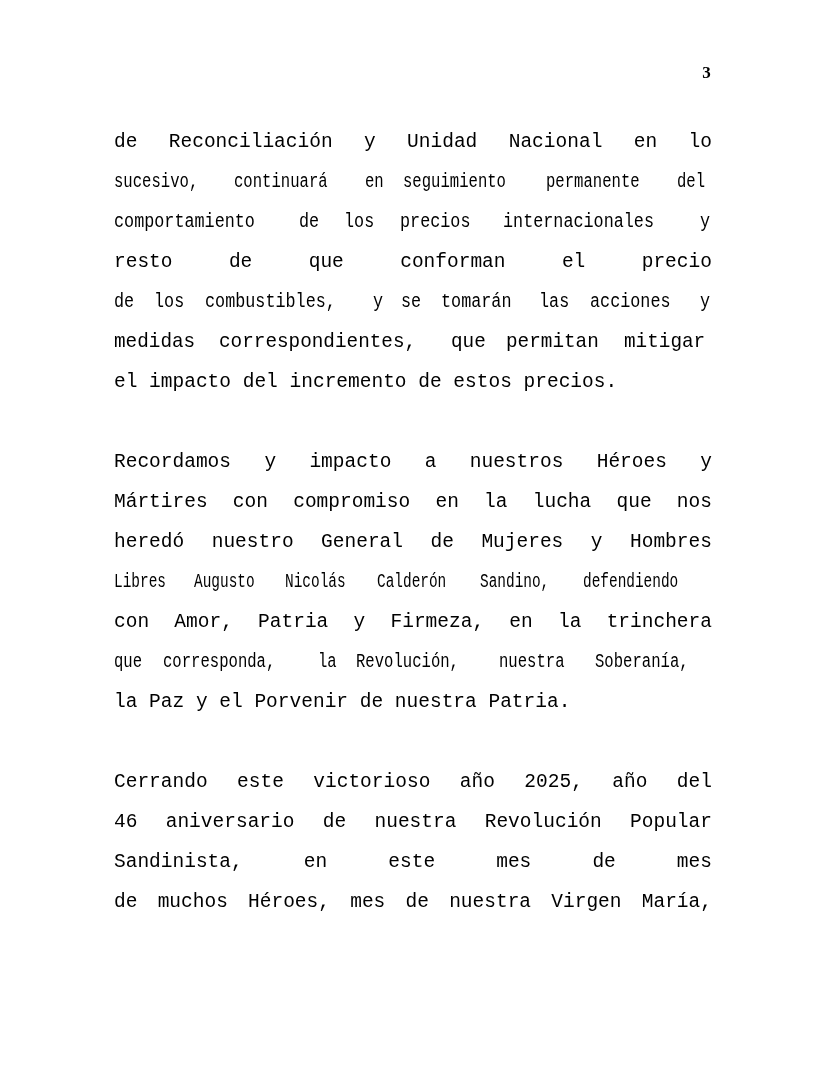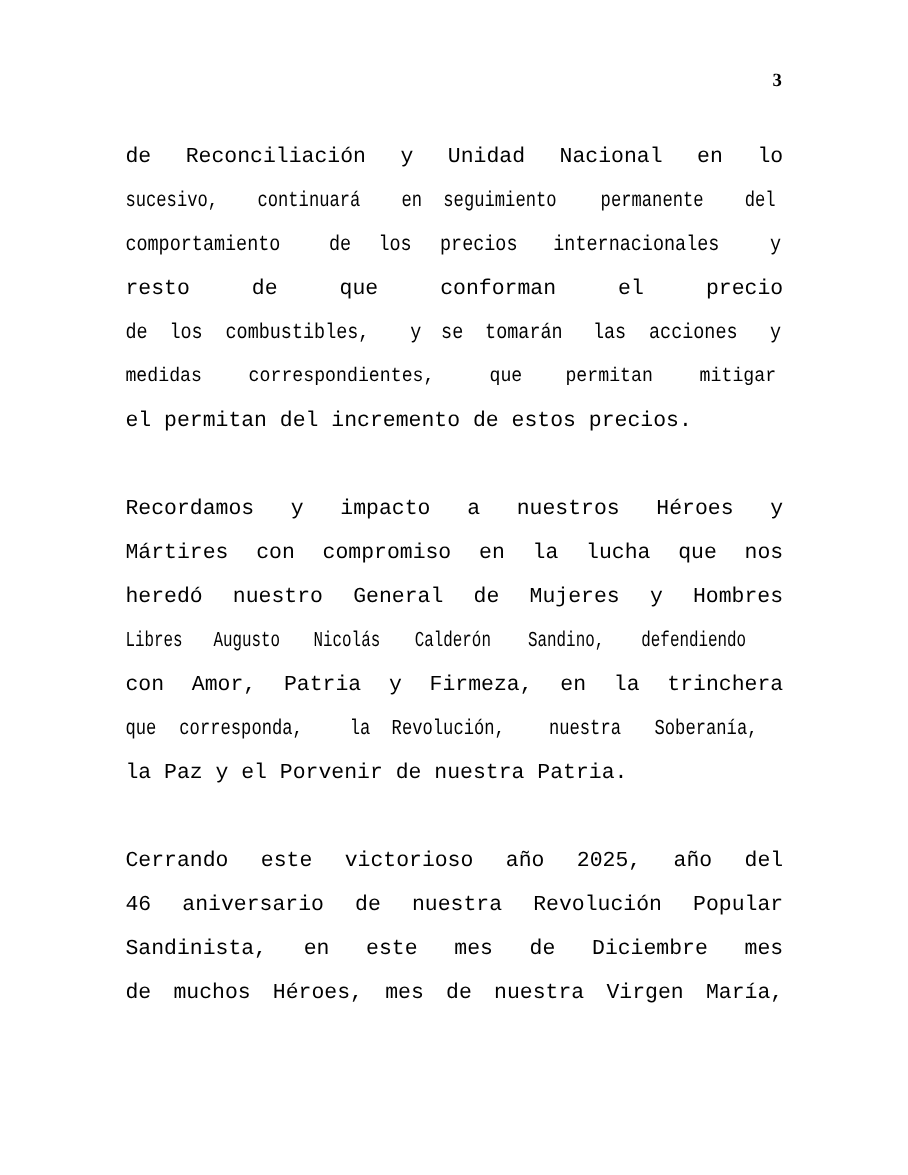--- a/index.html
+++ b/index.html
@@ -78,21 +78,21 @@
   .line.flush {
     display: block;
     text-align: left;
   }
   .line.flush > span {
     white-space: pre;
   }
 
   
   .sq-100 > span { transform: scaleX(1);    display: inline-block; transform-origin: left center; }
-  .sq-92  { font-size: 18px; }
+  .sq-92  { font-size: 21px; }
   .sq-92  > span { transform: scaleX(0.92); display: inline-block; transform-origin: left center; }
   .sq-86  > span { transform: scaleX(0.86); display: inline-block; transform-origin: left center; }
   .sq-80  > span { transform: scaleX(0.80); display: inline-block; transform-origin: left center; }
   .sq-74  > span { transform: scaleX(0.74); display: inline-block; transform-origin: left center; }
 
   
 </style>
 </head>
 <body>
 
@@ -146,21 +146,21 @@
           <span>acciones</span>
           <span>y</span>
         </div>
         <div class="line just sq-92">
           <span>medidas</span>
           <span>correspondientes,</span>
           <span>que</span>
           <span>permitan</span>
           <span>mitigar</span>
         </div>
-        <div class="line flush sq-100"><span>el permitan del incremento de estos precios.</span></div>
+        <div class="line flush sq-100"><span>el impacto del incremento de estos precios.</span></div>
       </div>
       <div class="para">
         <div class="line just sq-100">
           <span>Recordamos</span>
           <span>y</span>
           <span>impacto</span>
           <span>a</span>
           <span>nuestros</span>
           <span>Héroes</span>
           <span>y</span>
@@ -229,21 +229,20 @@
           <span>nuestra</span>
           <span>Revolución</span>
           <span>Popular</span>
         </div>
         <div class="line just sq-78">
           <span>Sandinista,</span>
           <span>en</span>
           <span>este</span>
           <span>mes</span>
           <span>de</span>
-          <span>Diciembre</span>
           <span>mes</span>
         </div>
         <div class="line just sq-88">
           <span>de</span>
           <span>muchos</span>
           <span>Héroes,</span>
           <span>mes</span>
           <span>de</span>
           <span>nuestra</span>
           <span>Virgen</span>

